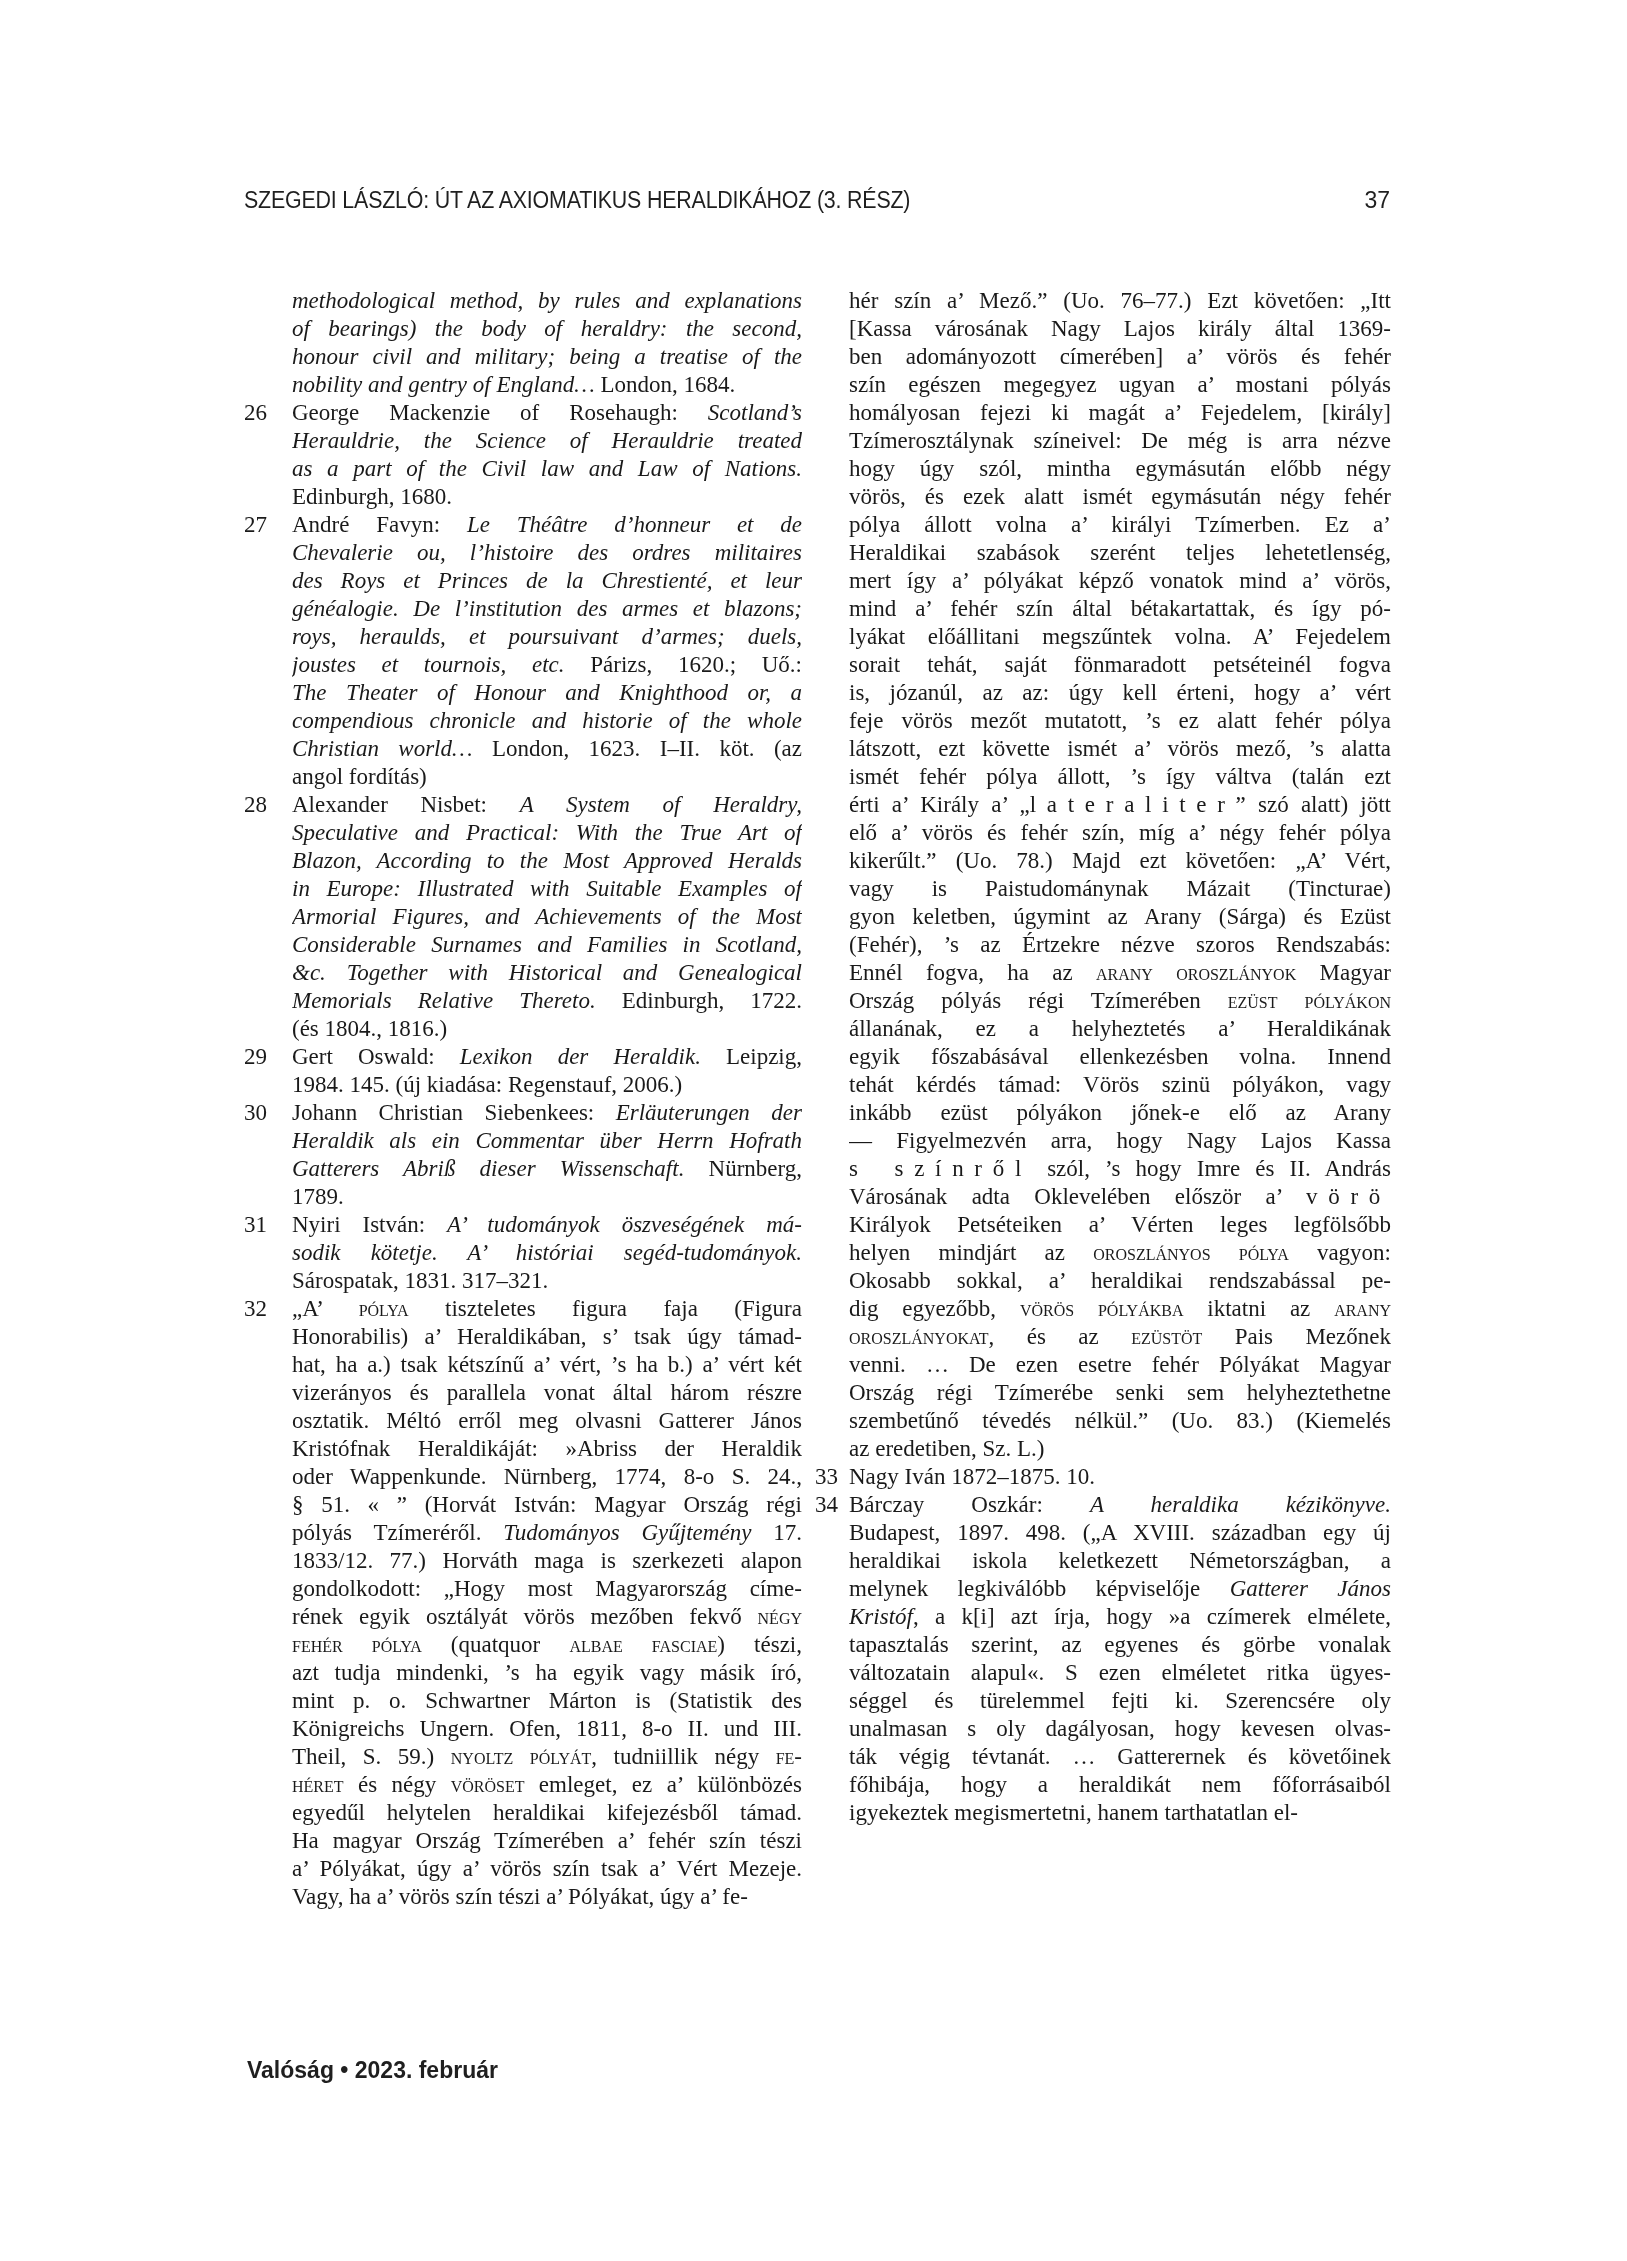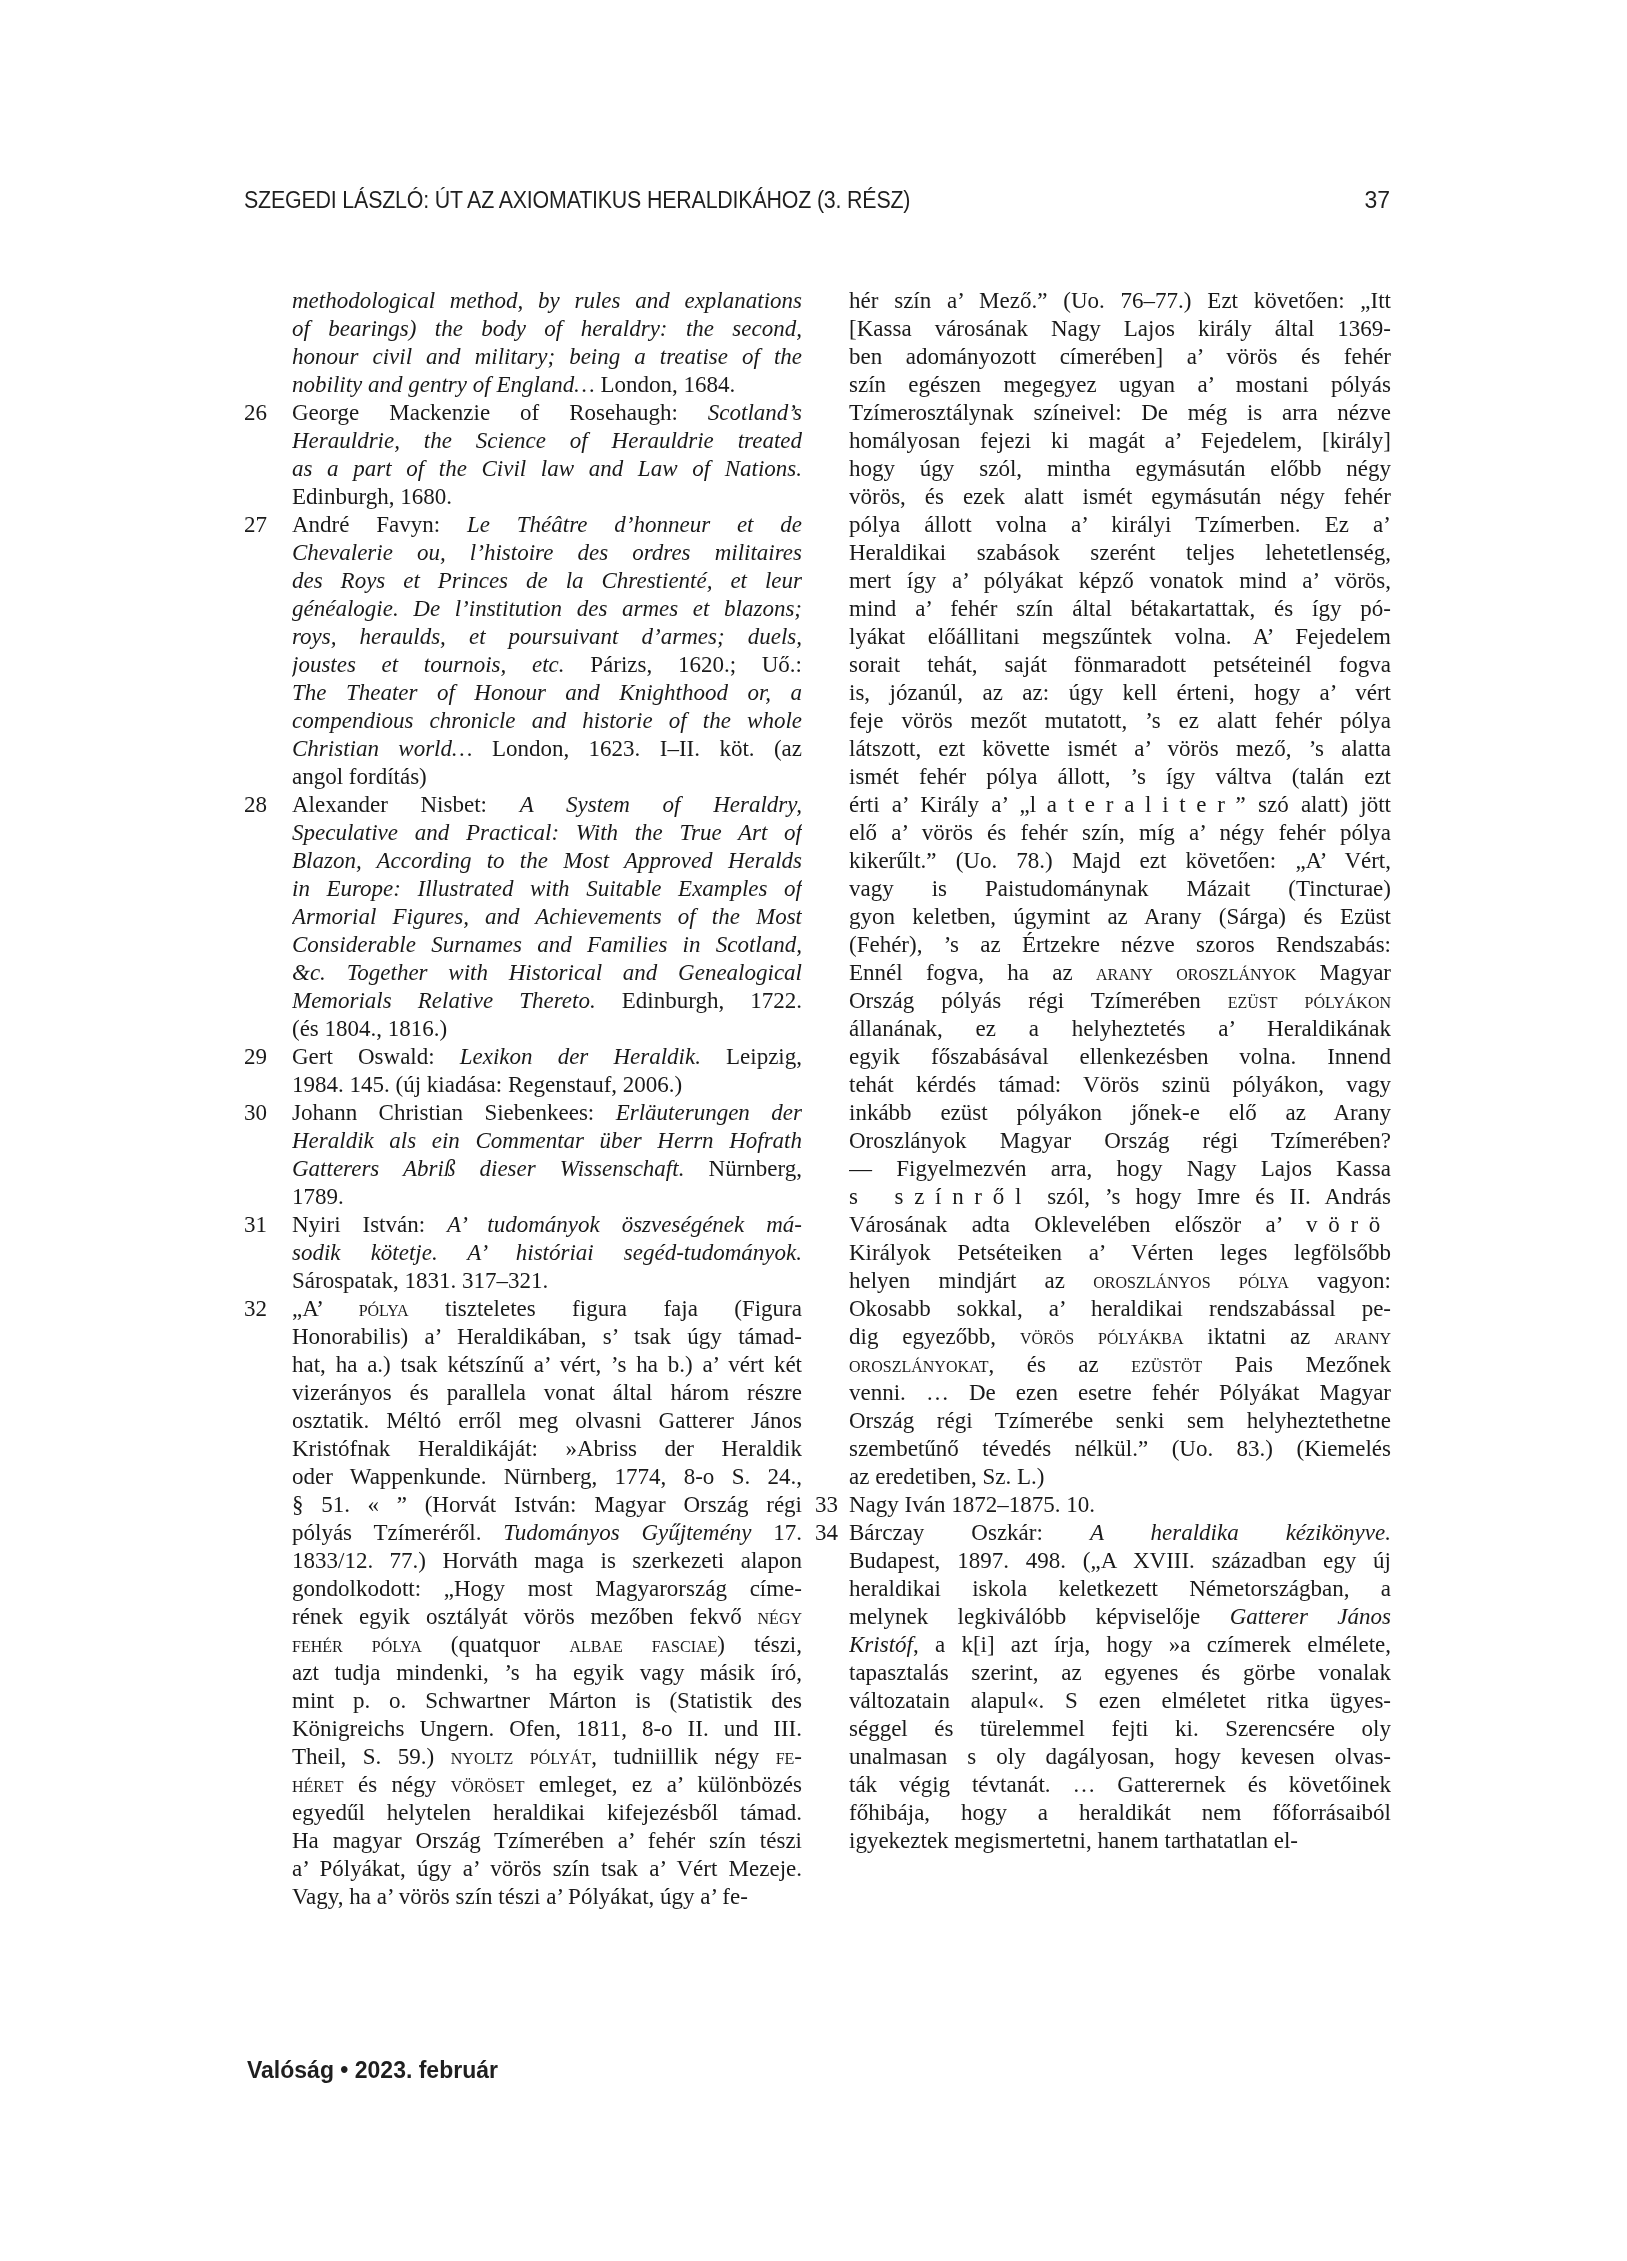--- a/index.html
+++ b/index.html
@@ -123,22 +123,22 @@
       <div class="line"><span>a’ Pólyákat, úgy a’ vörös szín tsak a’ Vért Mezeje.</span></div>
       <div class="line last"><span>Vagy, ha a’ vörös szín tészi a’ Pólyákat, úgy a’ fe-</span></div>
     </div>
   </div>
 <div class="column col-right">
     <div class="note">
       <div class="line"><span>hér szín a’ Mező.” (Uo. 76–77.) Ezt követően: „Itt</span></div>
       <div class="line"><span>[Kassa városának Nagy Lajos király által 1369-</span></div>
       <div class="line"><span>ben adományozott címerében] a’ vörös és fehér</span></div>
       <div class="line"><span>szín egészen megegyez ugyan a’ mostani pólyás</span></div>
+      <div class="line"><span>homályosan fejezi ki magát a’ Fejedelem, [király]</span></div>
       <div class="line"><span>Tzímerosztálynak színeivel: De még is arra nézve</span></div>
-      <div class="line"><span>homályosan fejezi ki magát a’ Fejedelem, [király]</span></div>
       <div class="line"><span>hogy úgy szól, mintha egymásután előbb négy</span></div>
       <div class="line"><span>vörös, és ezek alatt ismét egymásután négy fehér</span></div>
       <div class="line"><span>pólya állott volna a’ királyi Tzímerben. Ez a’</span></div>
       <div class="line"><span>Heraldikai szabások szerént teljes lehetetlenség,</span></div>
       <div class="line"><span>mert így a’ pólyákat képző vonatok mind a’ vörös,</span></div>
       <div class="line"><span>mind a’ fehér szín által bétakartattak, és így pó-</span></div>
       <div class="line"><span>lyákat előállitani megszűntek volna. A’ Fejedelem</span></div>
       <div class="line"><span>sorait tehát, saját fönmaradott petséteinél fogva</span></div>
       <div class="line"><span>is, józanúl, az az: úgy kell érteni, hogy a’ vért</span></div>
       <div class="line"><span>feje vörös mezőt mutatott, ’s ez alatt fehér pólya</span></div>
@@ -149,21 +149,20 @@
       <div class="line"><span>kikerűlt.” (Uo. 78.) Majd ezt követően: „A’ Vért,</span></div>
       <div class="line"><span>vagy is Paistudománynak Mázait (Tincturae)</span></div>
       <div class="line"><span>gyon keletben, úgymint az Arany (Sárga) és Ezüst</span></div>
       <div class="line"><span>(Fehér), ’s az Értzekre nézve szoros Rendszabás:</span></div>
       <div class="line"><span>Ennél fogva, ha az </span><span class="sc">arany oroszlányok</span><span> Magyar</span></div>
       <div class="line"><span>Ország pólyás régi Tzímerében </span><span class="sc">ezüst pólyákon</span></div>
       <div class="line"><span>állanának, ez a helyheztetés a’ Heraldikának</span></div>
       <div class="line"><span>egyik főszabásával ellenkezésben volna. Innend</span></div>
       <div class="line"><span>tehát kérdés támad: Vörös szinü pólyákon, vagy</span></div>
       <div class="line"><span>inkább ezüst pólyákon jőnek-e elő az Arany</span></div>
-      <div class="line"><span>Oroszlányok Magyar Ország régi Tzímerében?</span></div>
       <div class="line"><span>— Figyelmezvén arra, hogy Nagy Lajos Kassa</span></div>
       <div class="line"><span class="sp">s színről</span><span> szól, ’s hogy Imre és II. András</span></div>
       <div class="line"><span>Városának adta Oklevelében először a’ </span><span class="sp">vörö</span></div>
       <div class="line"><span>Királyok Petséteiken a’ Vérten leges legfölsőbb</span></div>
       <div class="line"><span>helyen mindjárt az </span><span class="sc">oroszlányos pólya</span><span> vagyon:</span></div>
       <div class="line"><span>Okosabb sokkal, a’ heraldikai rendszabással pe-</span></div>
       <div class="line"><span>dig egyezőbb, </span><span class="sc">vörös pólyákba</span><span> iktatni az </span><span class="sc">arany</span></div>
       <div class="line"><span class="sc">oroszlányokat</span><span>, és az </span><span class="sc">ezüstöt</span><span> Pais Mezőnek</span></div>
       <div class="line"><span>venni. … De ezen esetre fehér Pólyákat Magyar</span></div>
       <div class="line"><span>Ország régi Tzímerébe senki sem helyheztethetne</span></div>

